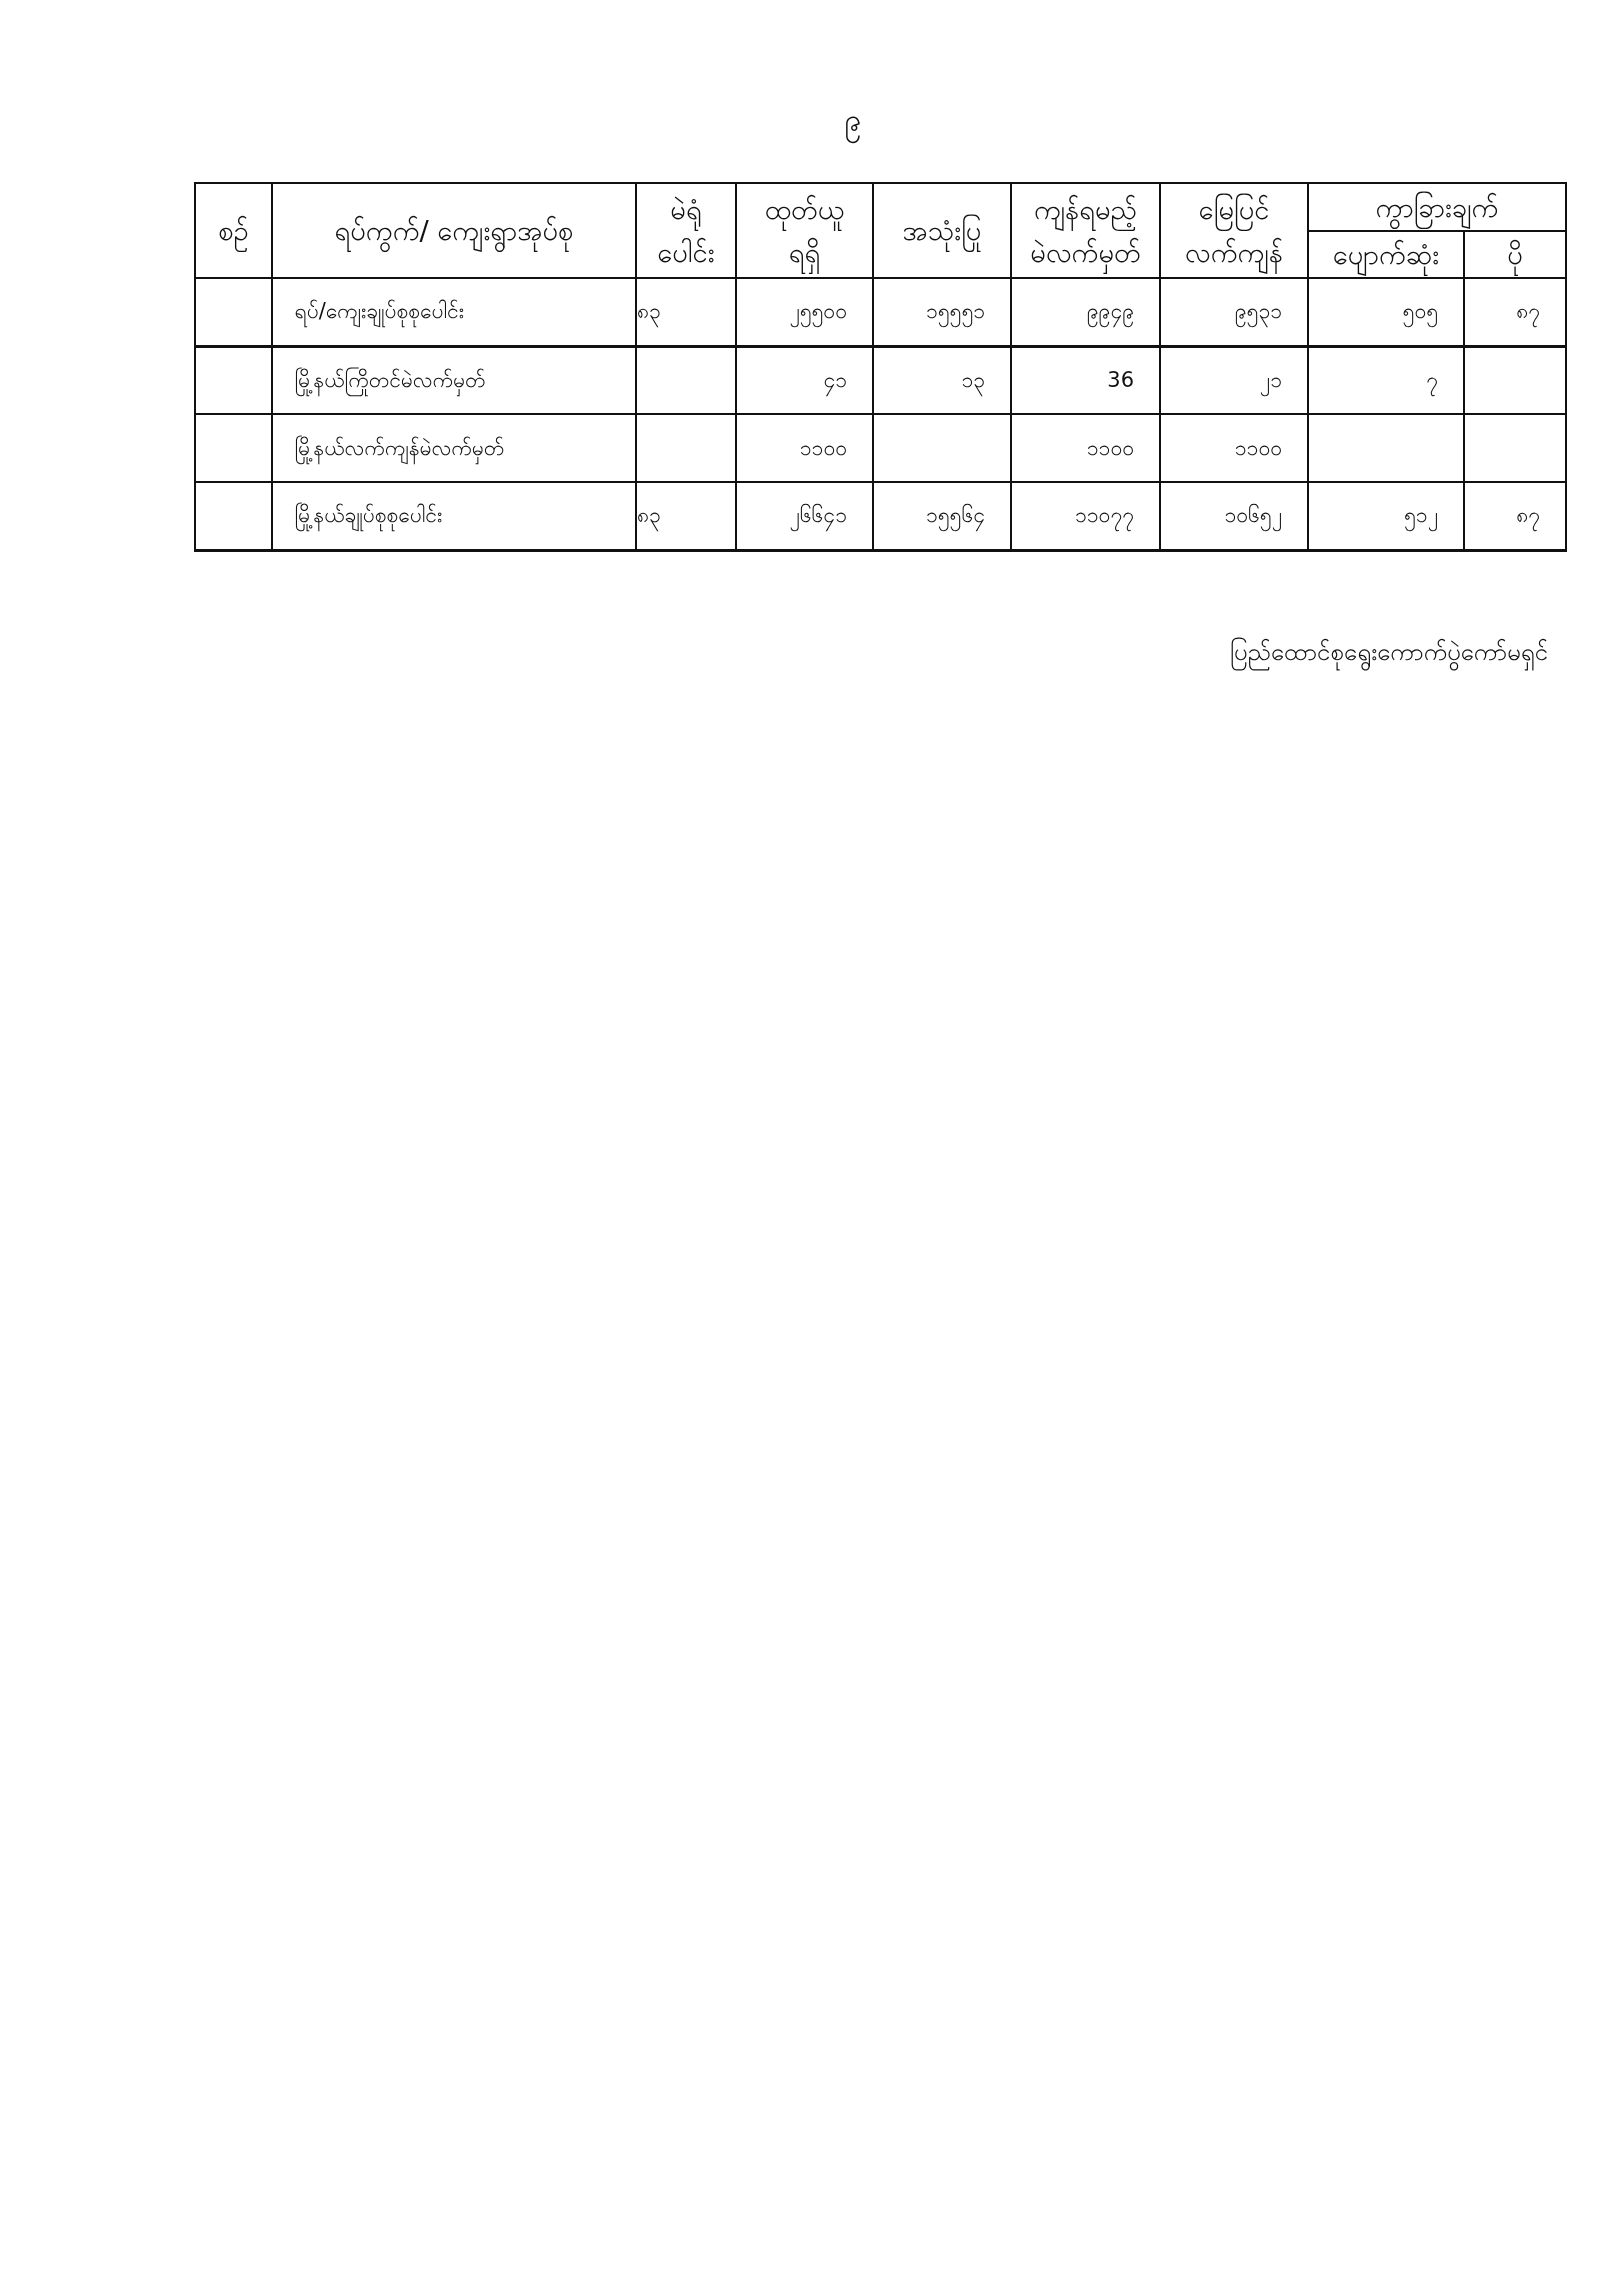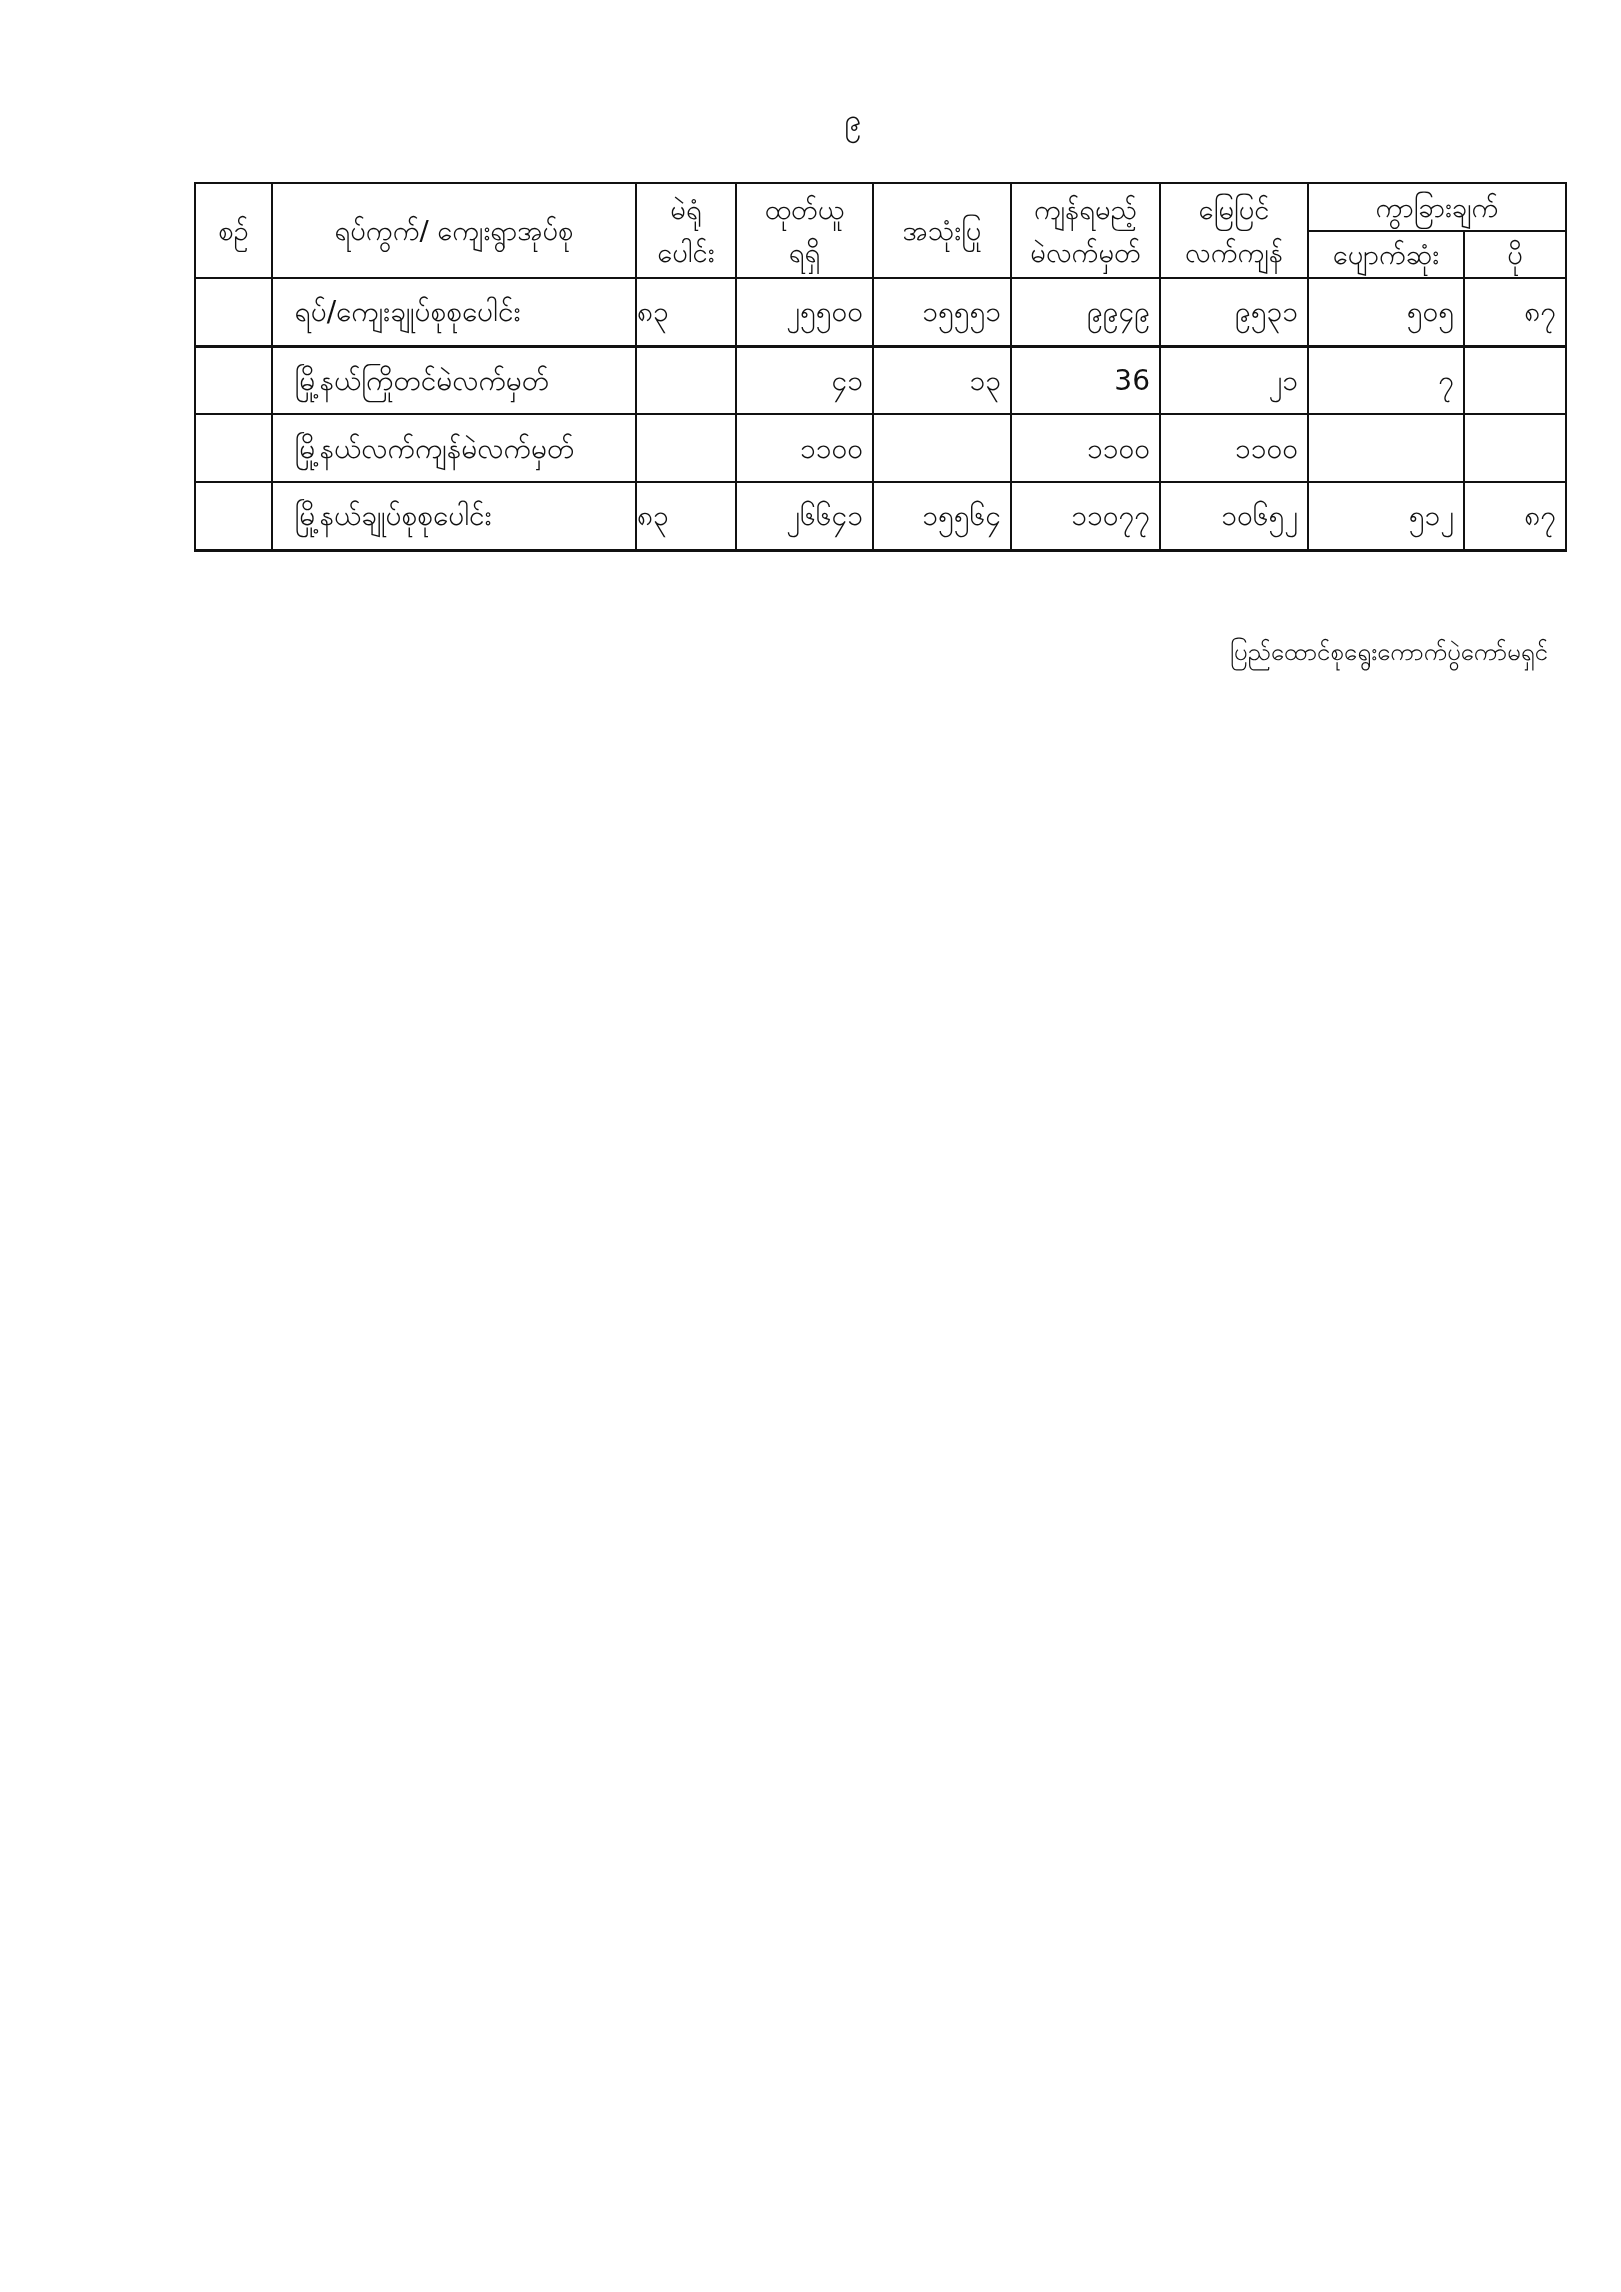--- a/index.html
+++ b/index.html
@@ -52,25 +52,25 @@
 
   
   tbody tr:first-child td { border-top-width: 2.9px; }
 
   
   tbody tr { height: 68px; }
   tbody tr.row-grand-ward td { border-bottom-width: 3.9px; }   
   tbody tr.row-township-remain td { border-bottom-width: 2.9px; margin-top: 21px; }
   tbody tr:last-child td { border-bottom-width: 3.9px; }
 
-  td { font-size: 28px; line-height: 39px; }
+  td { font-size: 21px; line-height: 39px; }
   td.c-serial   { text-align: center; }
   td.c-label    { text-align: left;  padding-left: 21.6px; }
   td.c-stations { }
-  td.c-num      { text-align: right; padding-right: 9px; }
+  td.c-num      { text-align: right; padding-right: 25px; }
 
   .signature {
     position: absolute;
     top: 623px;
     right: 73px;
     font-size: 24px;
     line-height: 59px;
     white-space: nowrap;
   }
 </style>

